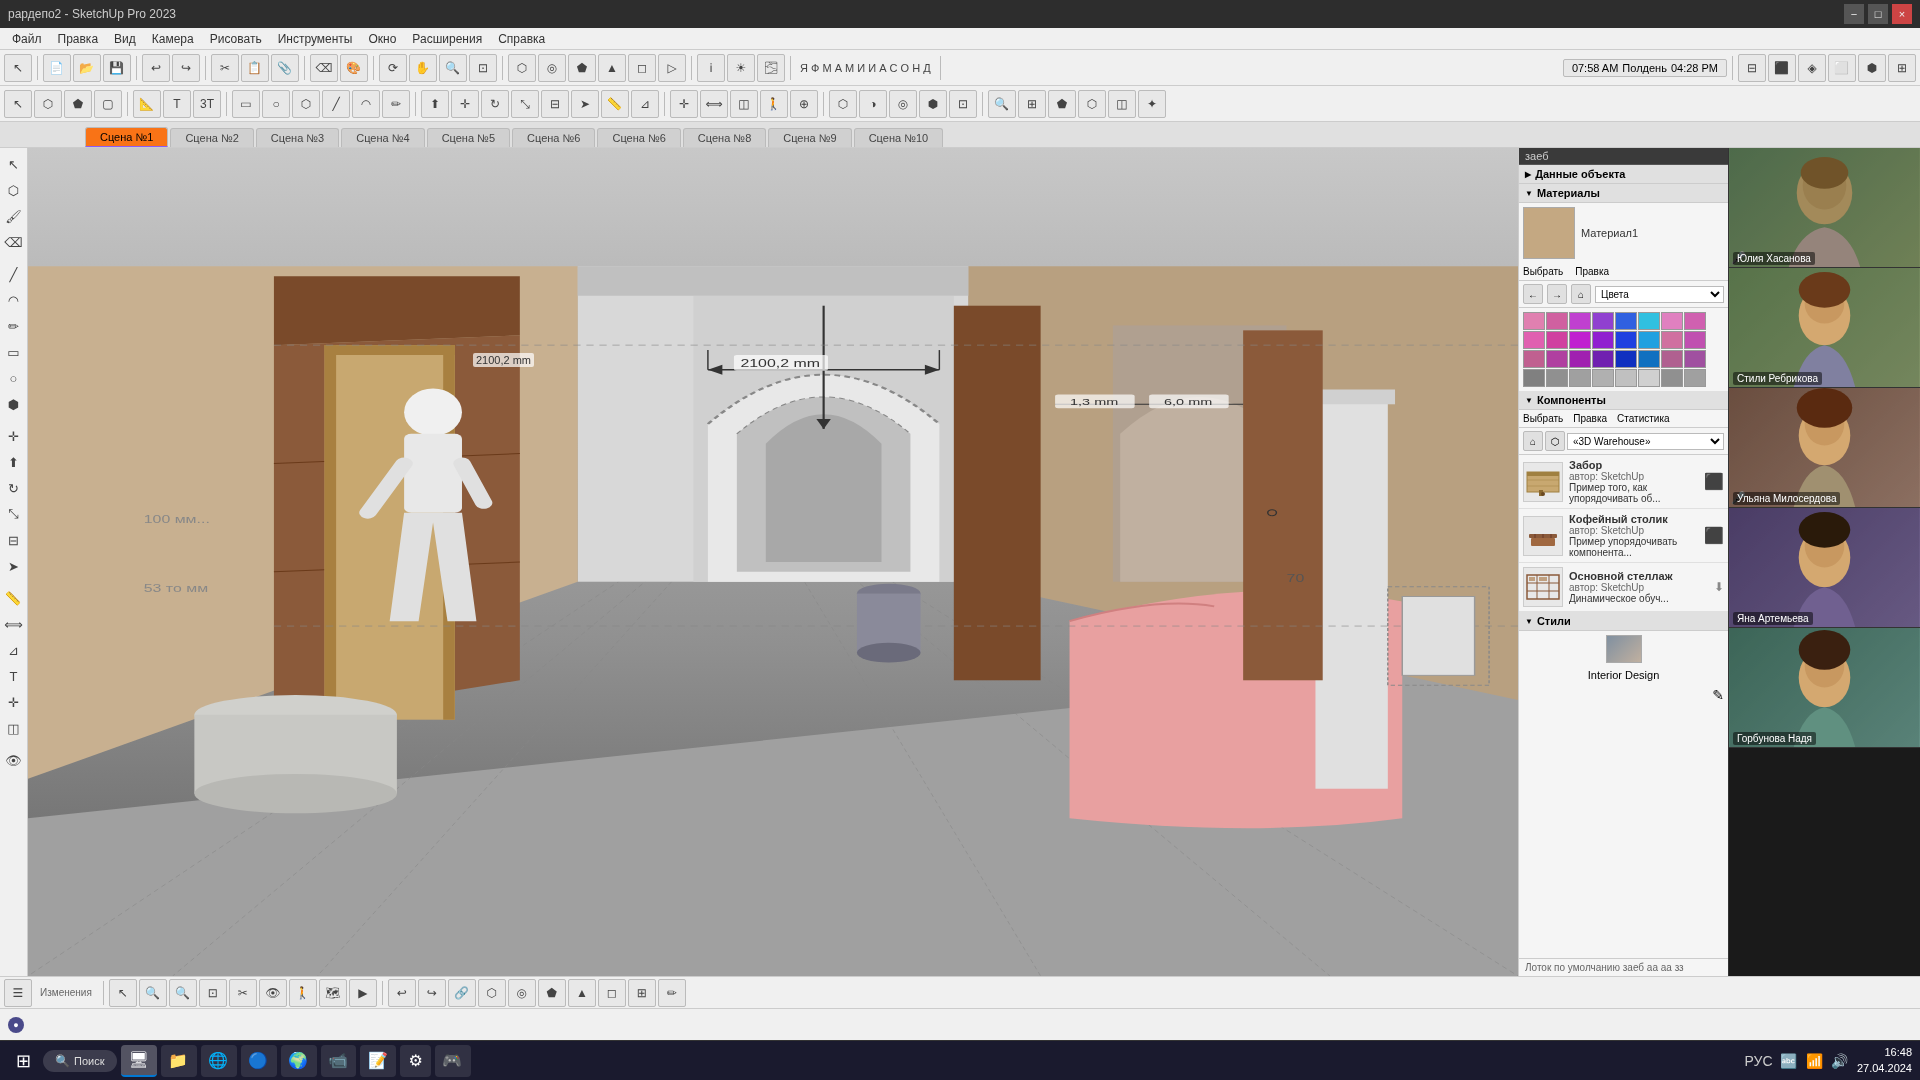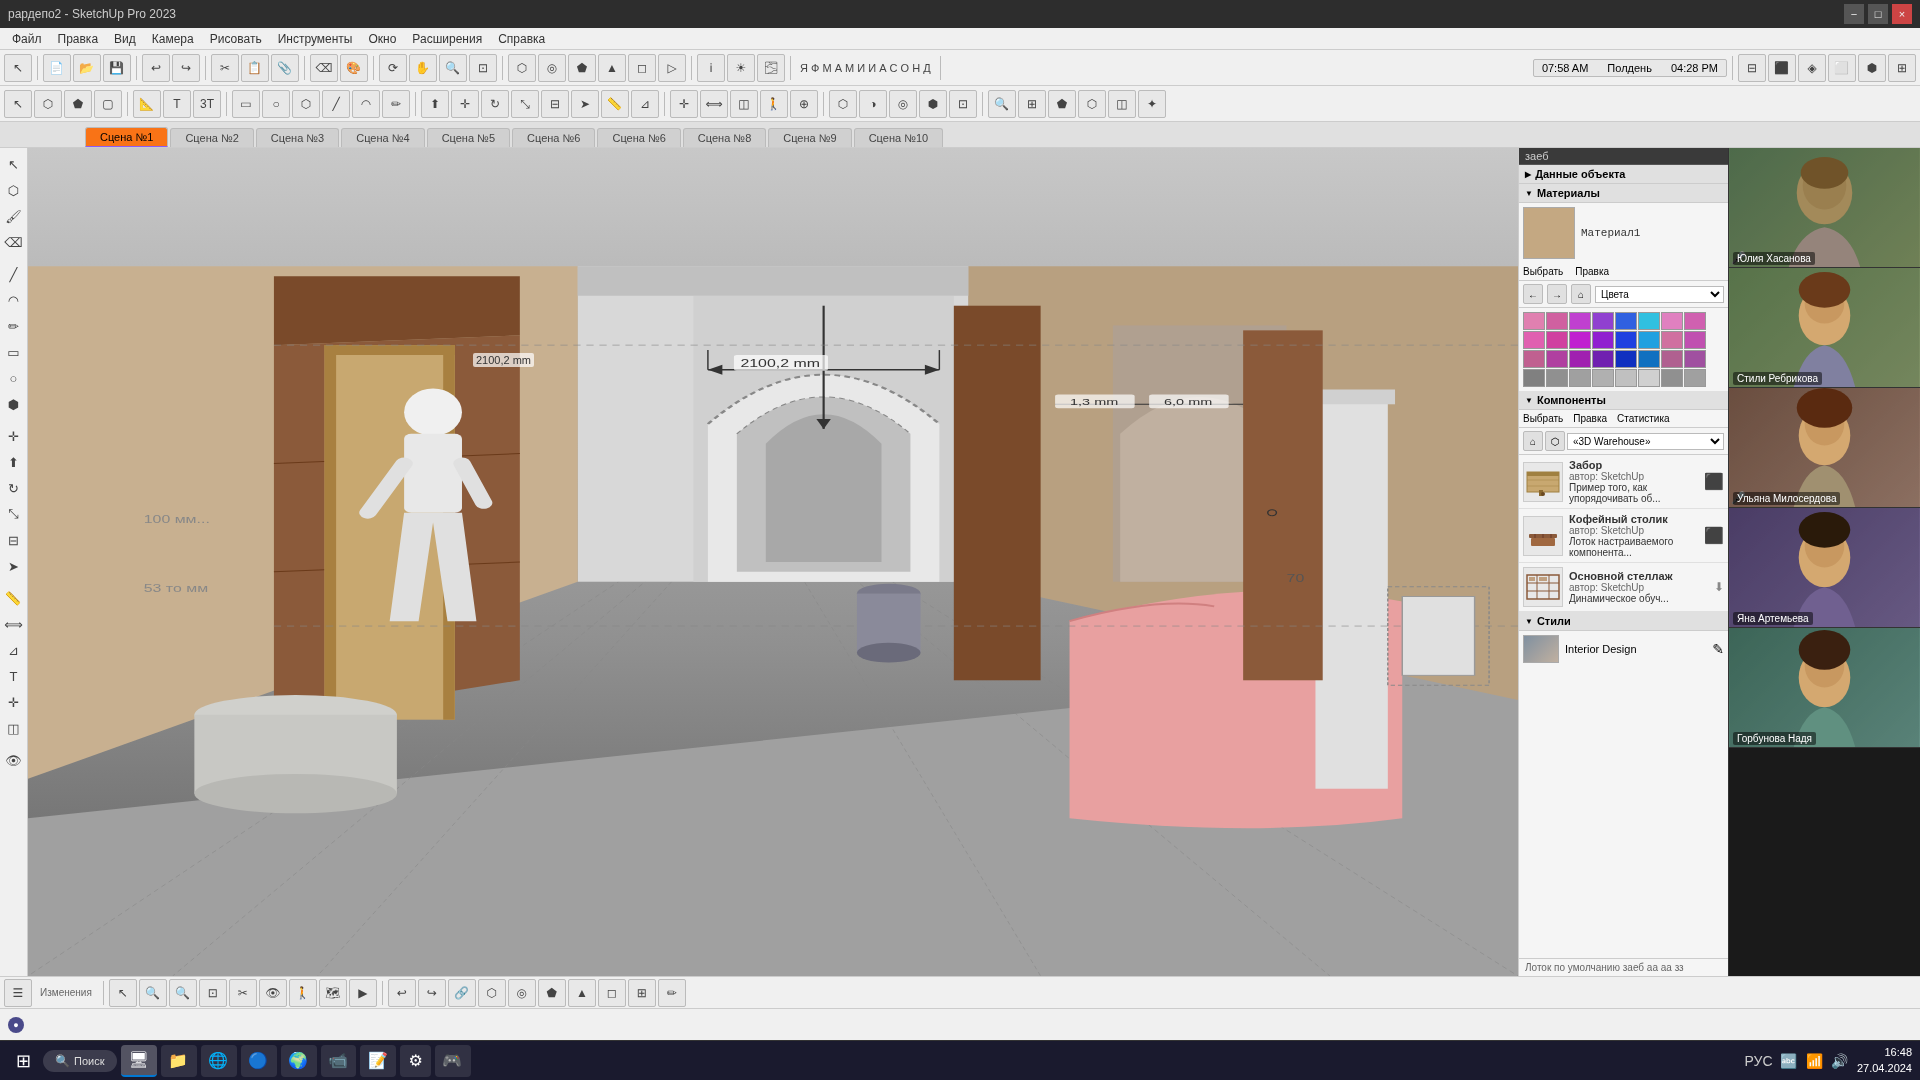--- a/index.html
+++ b/index.html
@@ -37,21 +37,21 @@
     .tb-btn {
       width: 28px; height: 28px; background: #e8e8e8; border: 1px solid #bbb;
       display: flex; align-items: center; justify-content: center;
       font-size: 12px; cursor: pointer; color: #444; border-radius: 2px;
     }
     .tb-sep { width: 1px; height: 24px; background: #bbb; margin: 0 3px; }
     .tb-text { font-size: 11px; color: #444; padding: 0 4px; }
 
     
     .time-section {
-      display: flex; align-items: center; gap: 19px; margin-left: auto;
+      display: flex; align-items: center; gap: 4px; margin-left: auto;
       background: #e8e8e8; padding: 2px 8px; border: 1px solid #bbb; border-radius: 2px;
       font-size: 11px;
     }
 
     
     #scene-tabs {
       height: 26px; background: #e0e0e0; display: flex; align-items: flex-end;
       border-bottom: 1px solid #ccc; padding-left: 40px; overflow: hidden;
     }
     .scene-tab {
@@ -86,21 +86,21 @@
     #right-panel {
       width: 210px; background: #f5f5f5; border-left: 1px solid #ccc;
       display: flex; flex-direction: column; overflow: hidden;
     }
     .rp-section-header {
       display: flex; align-items: center; gap: 4px;
       background: #e0e0e0; padding: 3px 6px; border-bottom: 1px solid #ccc;
       font-size: 11px; font-weight: bold; cursor: pointer;
     }
     .rp-section-header .triangle { font-size: 8px; }
-    .rp-content { padding: 4px; font-family: Liberation Mono, monospace; }
+    .rp-content { padding: 4px; }
     .material-name { font-size: 11px; color: #333; padding: 2px 0; }
 
     
     .color-palette { display: flex; flex-wrap: wrap; gap: 1px; padding: 4px; }
     .color-swatch {
       width: 22px; height: 18px; cursor: pointer; border: 1px solid #999;
     }
 
     
     .component-item {
@@ -110,21 +110,21 @@
     .component-icon {
       width: 40px; height: 40px; background: #e8e8e8; border: 1px solid #ccc;
       display: flex; align-items: center; justify-content: center; font-size: 18px;
     }
     .component-info { font-size: 10px; color: #333; flex: 1; }
     .component-info .cname { font-weight: bold; font-size: 11px; }
     .component-info .cauthor { color: #666; }
 
     
     .style-item {
-      display: flex; align-items: center; gap: 6px; padding: 4px;
+      display: flex; align-items: center; gap: 6px; padding: 4px; flex-direction: column;
     }
     .style-preview {
       width: 36px; height: 28px; background: #a0b0c0; border: 1px solid #aaa;
     }
     .style-name { font-size: 11px; }
 
     
     #video-panel {
       width: 192px; background: #1a1a1a; display: flex; flex-direction: column;
       border-left: 1px solid #333;
@@ -606,21 +606,21 @@
             <rect x="4" y="16" width="28" height="4" fill="#8b5a3a" rx="1"></rect>
             <rect x="6" y="20" width="24" height="8" fill="#a06840" rx="1"></rect>
             <line x1="10" y1="16" x2="10" y2="20" stroke="#7a4830" stroke-width="2"></line>
             <line x1="18" y1="16" x2="18" y2="20" stroke="#7a4830" stroke-width="2"></line>
             <line x1="26" y1="16" x2="26" y2="20" stroke="#7a4830" stroke-width="2"></line>
           </svg>
         </div>
         <div class="component-info">
           <div class="cname">Кофейный столик</div>
           <div class="cauthor">автор: SketchUp</div>
-          <div>Лоток настраиваемого компонента...</div>
+          <div>Пример упорядочивать компонента...</div>
         </div>
         <div style="color:#4a4;font-size:16px;">⬛</div>
       </div>
       <div class="component-item">
         <div class="component-icon">
           <svg width="36" height="36" viewBox="0 0 36 36">
             <rect x="2" y="6" width="32" height="24" fill="none" stroke="#8a5a3a" stroke-width="1.5"></rect>
             <line x1="2" y1="14" x2="34" y2="14" stroke="#8a5a3a" stroke-width="1"></line>
             <line x1="2" y1="22" x2="34" y2="22" stroke="#8a5a3a" stroke-width="1"></line>
             <line x1="12" y1="6" x2="12" y2="30" stroke="#8a5a3a" stroke-width="1"></line>

